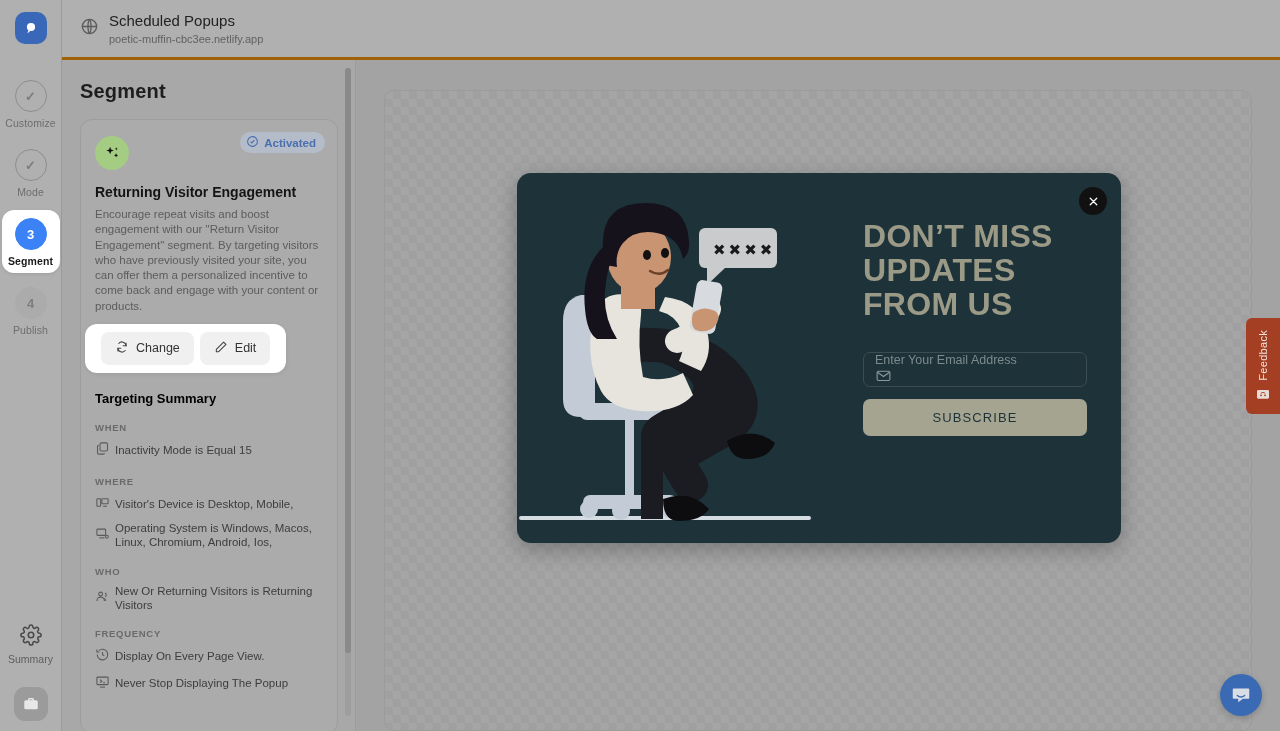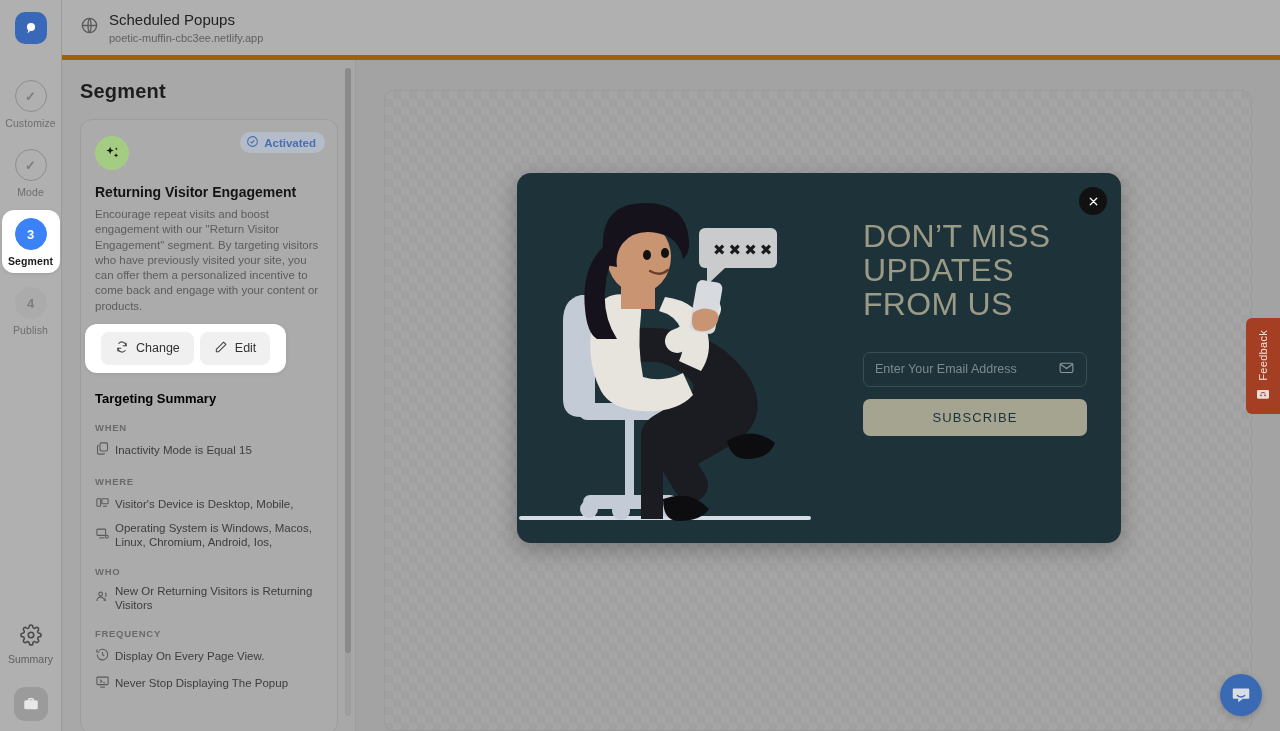--- a/index.html
+++ b/index.html
@@ -187,27 +187,28 @@
     cursor: pointer; font-size: 14px;
   }
   .popup-left {
     flex: 0 0 338px; position: relative; overflow: hidden;
   }
   .popup-right {
     flex: 1; padding: 46px 34px 0 8px;
   }
   .popup-h {
     color: #9a9a87; font-size: 32px; line-height: 1.07;
-    font-weight: 400; letter-spacing: .3px;
+    font-weight: 700; letter-spacing: .3px;
   }
   .popup-input {
     margin-top: 30px;
     height: 35px; border: 1px solid #3a4d53; border-radius: 7px;
-    display: flex; align-items: center; padding: 0 11px;
+    display: flex; padding: 0 11px;
     background: transparent;
+    flex-direction: column;
   }
   .popup-input input {
     flex: 1; background: transparent; border: none; outline: none;
     color: #8b999c; font-size: 12.5px; font-family: inherit;
   }
   .popup-input input::placeholder { color: #7c8b8e; }
   .popup-btn {
     margin-top: 12px; width: 100%; height: 37px;
     background: #a4a491; color: #1d3239;
     border: none; border-radius: 7px;
@@ -234,21 +235,21 @@
     position: absolute; right: 18px; bottom: 15px;
     width: 42px; height: 42px; border-radius: 50%;
     background: #3b6ab5;
     display: flex; align-items: center; justify-content: center;
     cursor: pointer; box-shadow: 0 2px 6px rgba(0,0,0,.2);
   }
 
   
   .topbar {
     position: absolute; left: 62px; top: 0; right: 0; height: 60px;
-    background: #b0b0b0; border-bottom: 5px solid #a16207;
+    background: #b0b0b0; border-bottom: 3px solid #a16207;
     display: flex; align-items: center; padding-left: 18px; gap: 10px;
     z-index: 5;
   }
   .globe-ico { color: #5c5c5c; }
   .tb-title { font-size: 15px; font-weight: 500; color: #222; line-height:1.25;}
   .tb-sub { font-size: 11px; color: #616161; margin-top: 2px; }
 </style>
 </head>
 <body>
 

